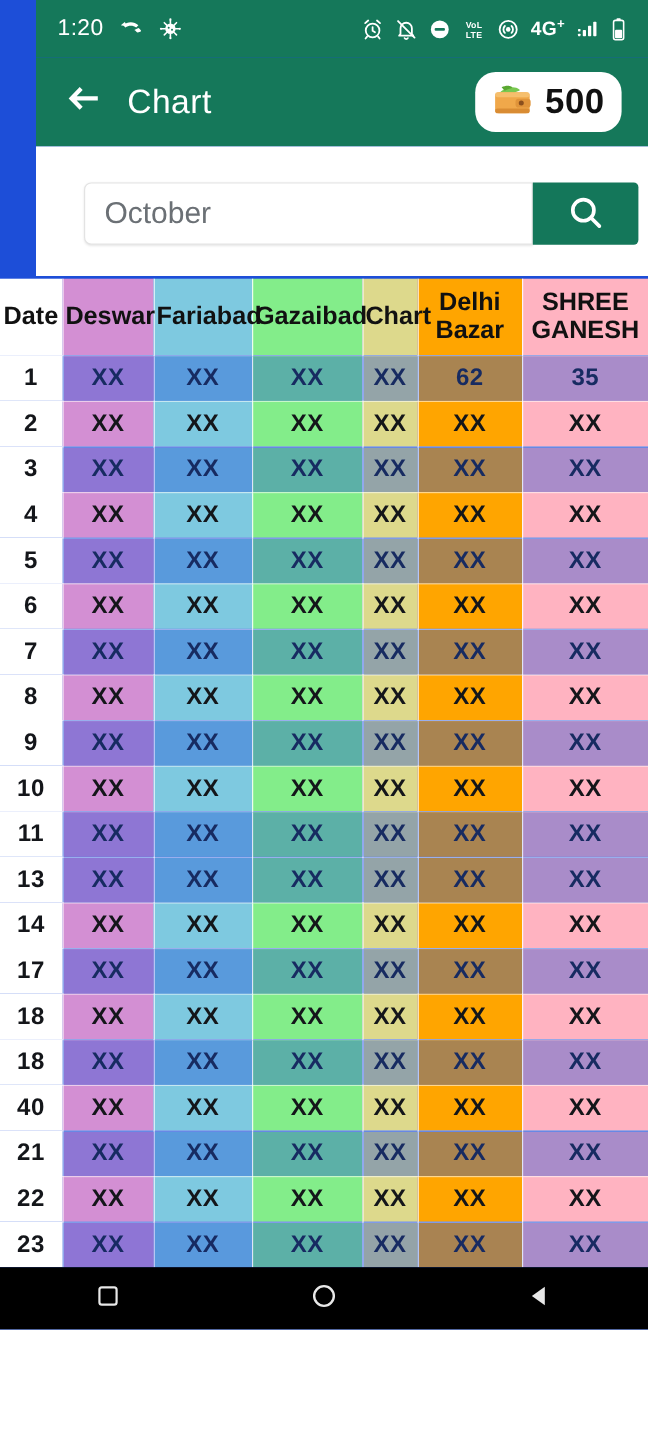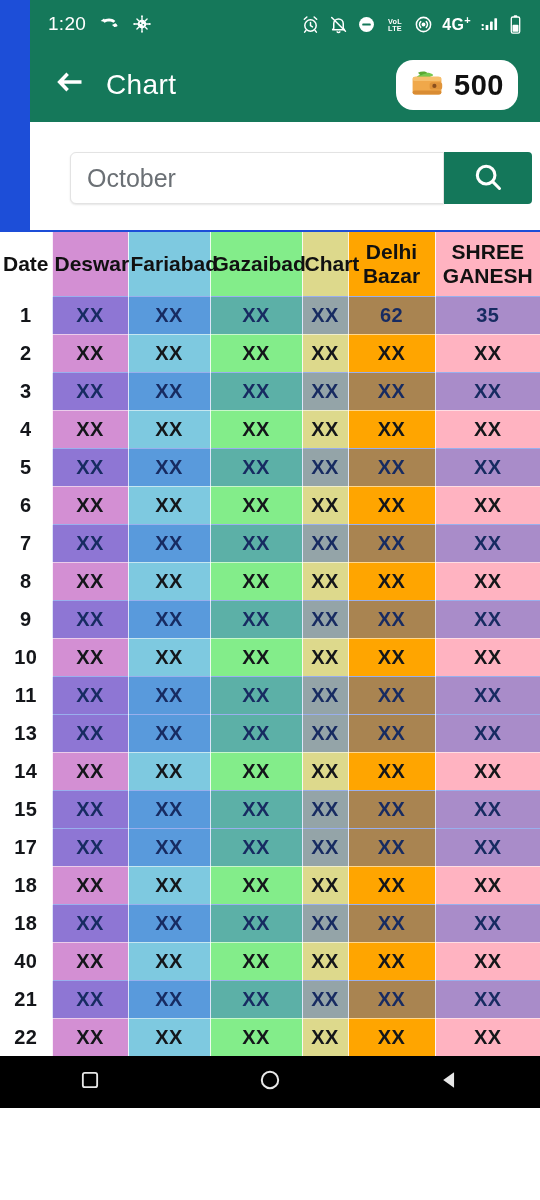--- a/index.html
+++ b/index.html
@@ -360,29 +360,20 @@
           <tr class="even">
             <td class="datecell" style="background: rgb(255, 255, 255);">14</td>
             <td style="background: rgb(211, 143, 211);">XX</td>
             <td style="background: rgb(126, 201, 224);">XX</td>
             <td style="background: rgb(131, 237, 138);">XX</td>
             <td style="background: rgb(221, 217, 140);">XX</td>
             <td style="background: rgb(255, 165, 0);">XX</td>
             <td style="background: rgb(255, 179, 193);">XX</td>
           </tr>
           <tr class="odd">
-            <td class="datecell" style="background: rgb(255, 255, 255);">15</td>
-            <td style="background: rgb(211, 143, 211);">XX</td>
-            <td style="background: rgb(126, 201, 224);">XX</td>
-            <td style="background: rgb(131, 237, 138);">XX</td>
-            <td style="background: rgb(221, 217, 140);">XX</td>
-            <td style="background: rgb(255, 165, 0);">XX</td>
-            <td style="background: rgb(255, 179, 193);">XX</td>
-          </tr>
-          <tr class="odd">
             <td class="datecell" style="background: rgb(255, 255, 255); margin-left: 47px;">17</td>
             <td style="background: rgb(211, 143, 211);">XX</td>
             <td style="background: rgb(126, 201, 224);">XX</td>
             <td style="background: rgb(131, 237, 138);">XX</td>
             <td style="background: rgb(221, 217, 140);">XX</td>
             <td style="background: rgb(255, 165, 0);">XX</td>
             <td style="background: rgb(255, 179, 193);">XX</td>
           </tr>
           <tr class="even">
             <td class="datecell" style="background: rgb(255, 255, 255);">18</td>

